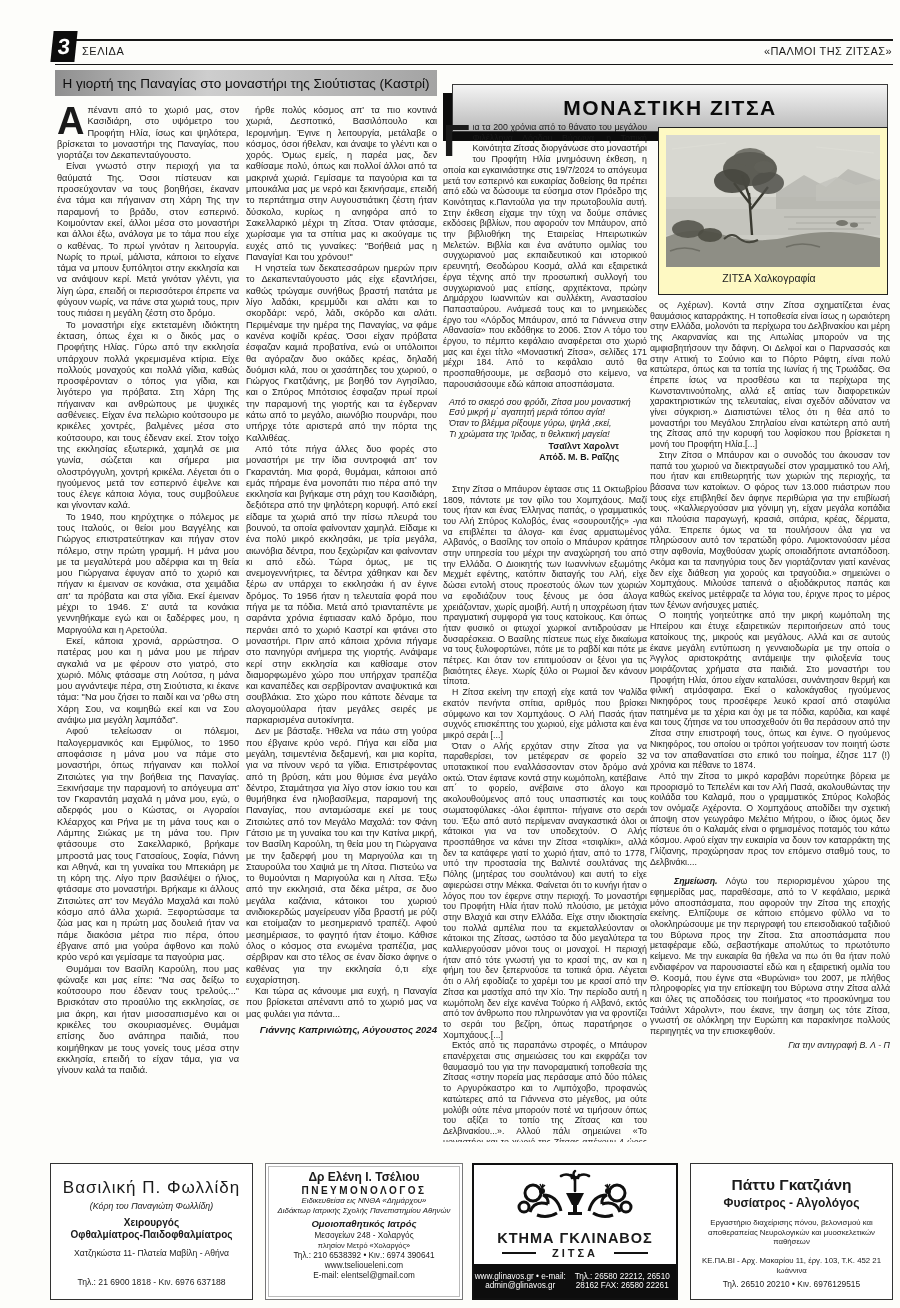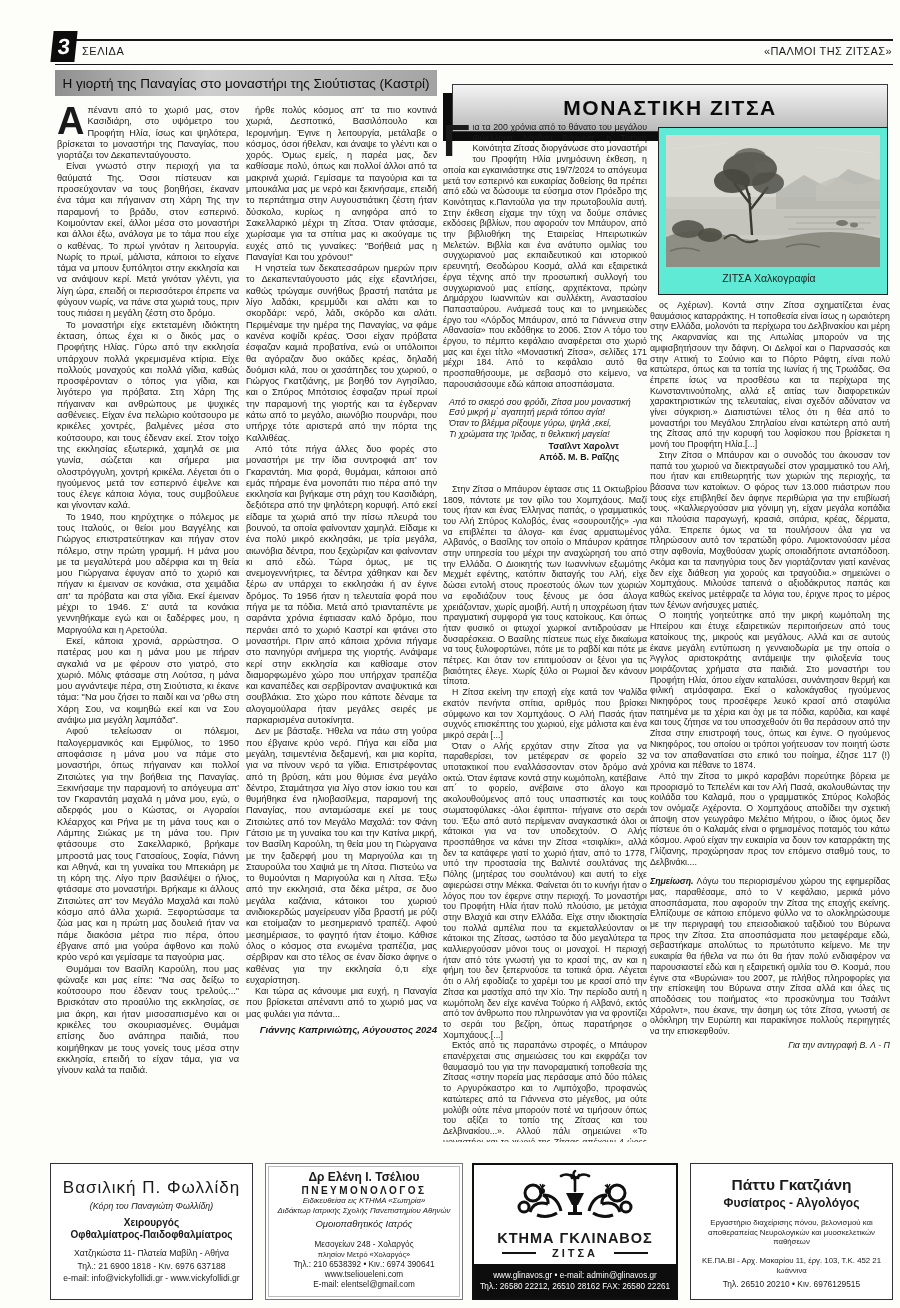--- a/index.html
+++ b/index.html
@@ -43,51 +43,51 @@
   #rcol1 { left:443px; top:122px; width:204px; height:1020px; }
   #rcol4 { left:650px; top:300px; width:240px; height:843px; }
   .dropcap { float:left; font-weight:bold; padding:1px 3px 0 0; }
   .lcol .dropcap { font-size:38px; line-height:31px; }
   .rcol .dropcap { font-size:44px; line-height:36px; }
   .poem { margin:7px 0 2px 6px; font-style:italic; }
   .poem-line { text-indent:0; text-align:left; }
   .poem-attr { text-align:right; padding-right:28px; font-weight:bold; }
   .signature { margin-top:4px; text-align:right; font-weight:bold; font-style:italic; font-size:9.6px; }
   .note { margin-top:9px; }
-  .note b { font-style:italic; }
+  .note b { font-style:italic;margin-left:24px; }
   .credit { text-align:right; font-style:italic; margin-top:3px; }
   
   .figure {
     position:absolute; left:658px; top:127px; width:230px; height:168px;
-    border:1px solid #222; background:#5eead4; padding:7px 15px 0 7px;
+    border:1px solid #222; background:#fef9c3; padding:7px 15px 0 7px;
   }
   .figure svg { display:block; width:214px; height:132px; }
   .figcaption { height:22px; display:flex; align-items:center; justify-content:center; font-size:10.5px; color:#222; }
   
   .ad { position:absolute; top:1163px; height:137px; background:#fff; text-align:center; overflow:hidden; }
   #ad1 { left:50px;  width:203px; border:1px solid #333; padding-top:14px; }
   #ad2 { left:265px; width:198px; border:1px solid #777; outline:1px solid #bbb; outline-offset:-4px; padding-top:6px; }
   #ad3 { left:472px; width:206px; border:2px solid #101010; }
   #ad4 { left:690px; width:203px; border:1px solid #333; padding-top:12px; }
   .ad1-name { font-size:17px; letter-spacing:1px; }
   .ad1-sub  { font-size:8.8px; font-style:italic; margin:3px 0 6px; }
   .ad1-role { font-size:10px; font-weight:bold; line-height:12px; }
-  .ad1-line { font-size:8.6px; line-height:11.5px; margin-top:1px; }
+  .ad1-line { font-size:8.6px; line-height:11.5px; margin-top:17px; }
   .ad1-addr { margin-top:7px; }
   .ad2-name { font-size:12px; font-weight:bold; }
   .ad2-spec { font-size:10px; font-weight:bold; letter-spacing:2.5px; margin-top:1px; }
   .ad2-cred { font-size:7.8px; font-style:italic; line-height:9.5px; }
-  .ad2-role { font-size:9.5px; font-weight:normal; font-style:italic; margin:3px 0 11px; }
+  .ad2-role { font-size:9.5px; font-weight:bold; font-style:italic; margin:3px 0 2px; }
   .ad2-line { font-size:8.2px; line-height:10px; }
   .ad3-top { height:99px; padding-top:4px; }
   .ad3-name { font-size:14.5px; font-weight:bold; letter-spacing:1px; margin-top:1px; }
   .ad3-loc-row { display:flex; align-items:center; justify-content:center; gap:16px; margin-top:1px; }
   .ad3-loc-row .dash { width:34px; height:2px; background:#111; }
   .ad3-loc { font-size:11px; font-weight:bold; letter-spacing:3px; }
-  .ad3-strip { background:#0d0d0d; color:#fff; height:34px; display:flex; flex-direction:column; align-items:center; justify-content:center; gap:2px; }
+  .ad3-strip { background:#0d0d0d; color:#fff; height:34px; display:flex; flex-direction:row; align-items:center; justify-content:center; gap:2px; }
   .ad3-strip div { font-size:8.2px; line-height:9px; }
   .ad4-name { font-size:15.5px; font-weight:bold; }
   .ad4-spec { font-size:12px; font-weight:bold; margin-top:2px; }
   .ad4-desc { font-size:7.8px; line-height:9.5px; margin:8px 8px 0; }
   .ad4-line { font-size:7.8px; line-height:10px; margin-top:9px; }
   .ad4-tel  { font-size:8.4px; margin-top:3px; }
 </style>
 </head>
 <body>
 
@@ -192,21 +192,21 @@
     <div class="ad1-role">Χειρουργός</div>
     <div class="ad1-role">Οφθαλμίατρος-Παιδοφθαλμίατρος</div>
     <div class="ad1-line ad1-addr">Χατζηκώστα 11- Πλατεία Μαβίλη - Αθήνα</div>
     <div class="ad1-line">Τηλ.: 21 6900 1818 - Κιν. 6976 637188</div>
     <div class="ad1-line">e-mail: info@vickyfollidi.gr - www.vickyfollidi.gr</div>
   </div>
 
   <div id="ad2" class="ad">
     <div class="ad2-name">Δρ Ελένη Ι. Τσέλιου</div>
     <div class="ad2-spec">ΠΝΕΥΜΟΝΟΛΟΓΟΣ</div>
-    <div class="ad2-cred">Ειδικευθείσα εις ΚΤΗΜΑ «Σωτηρία»</div>
+    <div class="ad2-cred">Ειδικευθείσα εις ΝΝΘΑ «Δημάρχου»</div>
     <div class="ad2-cred">Διδάκτωρ Ιατρικής Σχολής Πανεπιστημίου Αθηνών</div>
     <div class="ad2-role">Ομοιοπαθητικός Ιατρός</div>
     <div class="ad2-line">Μεσογείων 248 - Χολαργός</div>
     <div class="ad2-line" style="font-size:7.4px;">πλησίον Μετρό «Χολαργός»</div>
     <div class="ad2-line">Τηλ.: 210 6538392 • Κιν.: 6974 390641</div>
     <div class="ad2-line">www.tselioueleni.com</div>
     <div class="ad2-line">E-mail: elentsel@gmail.com</div>
   </div>
 
   <div id="ad3" class="ad">

